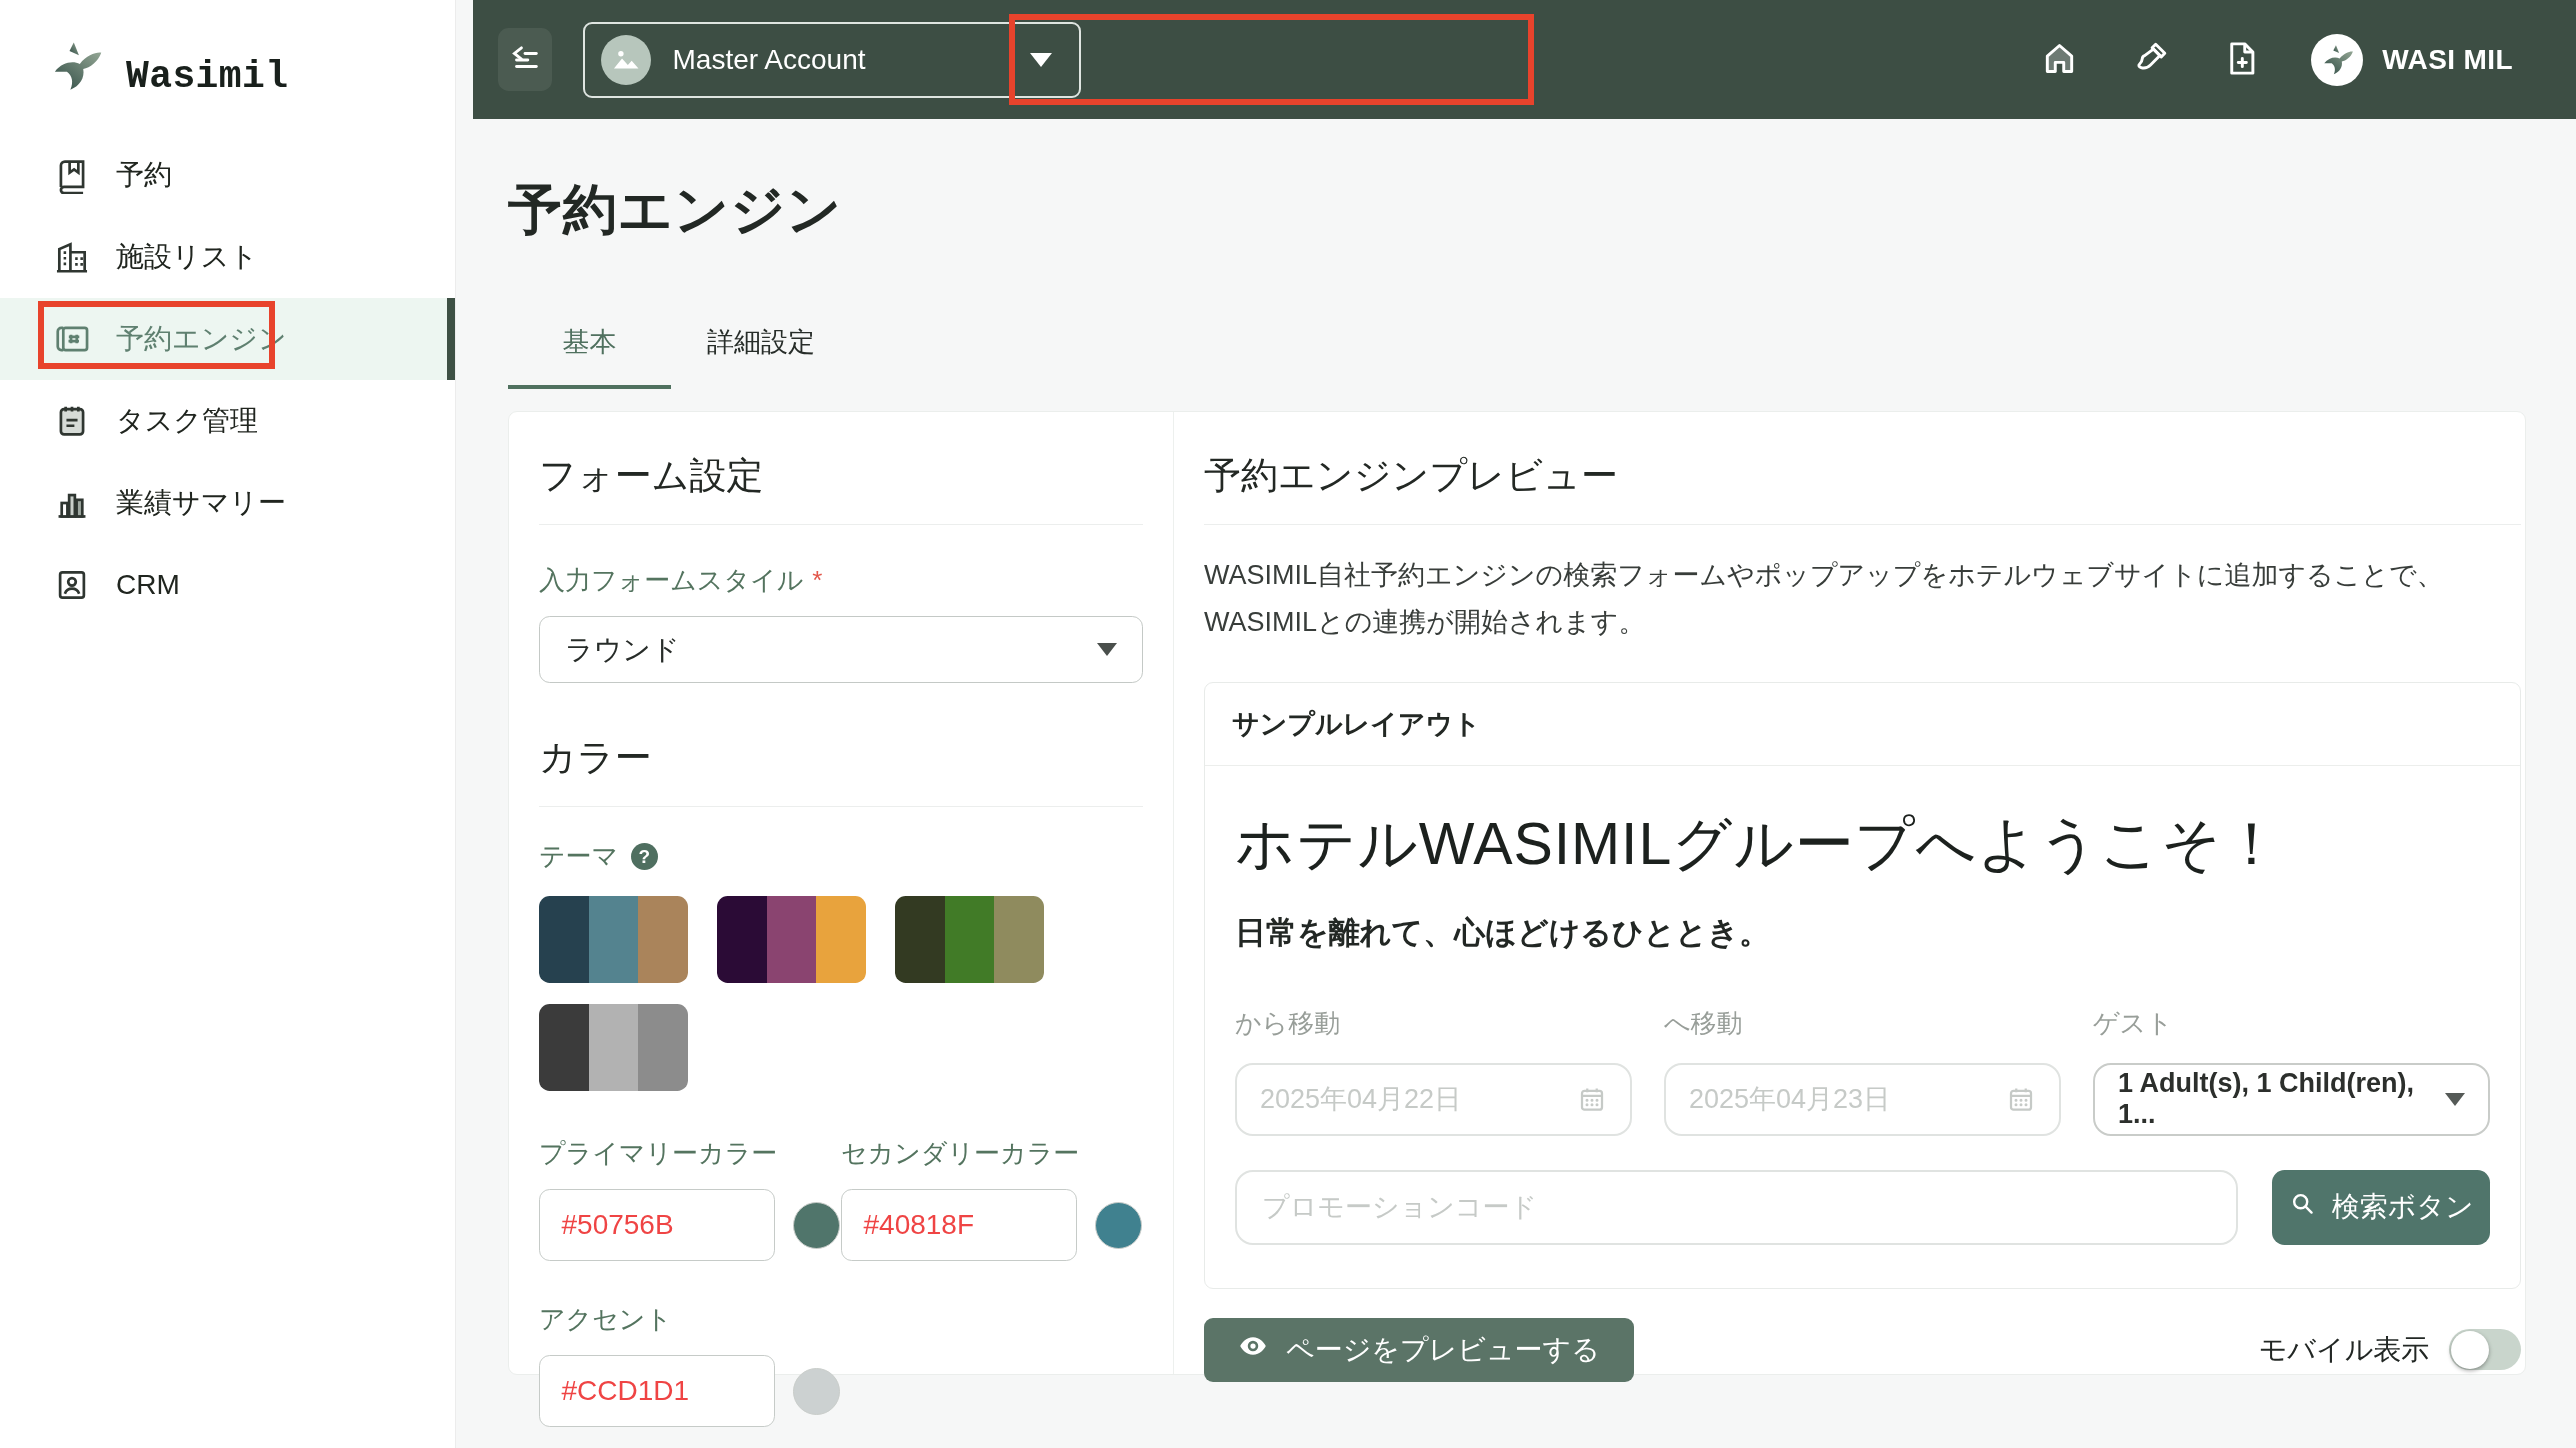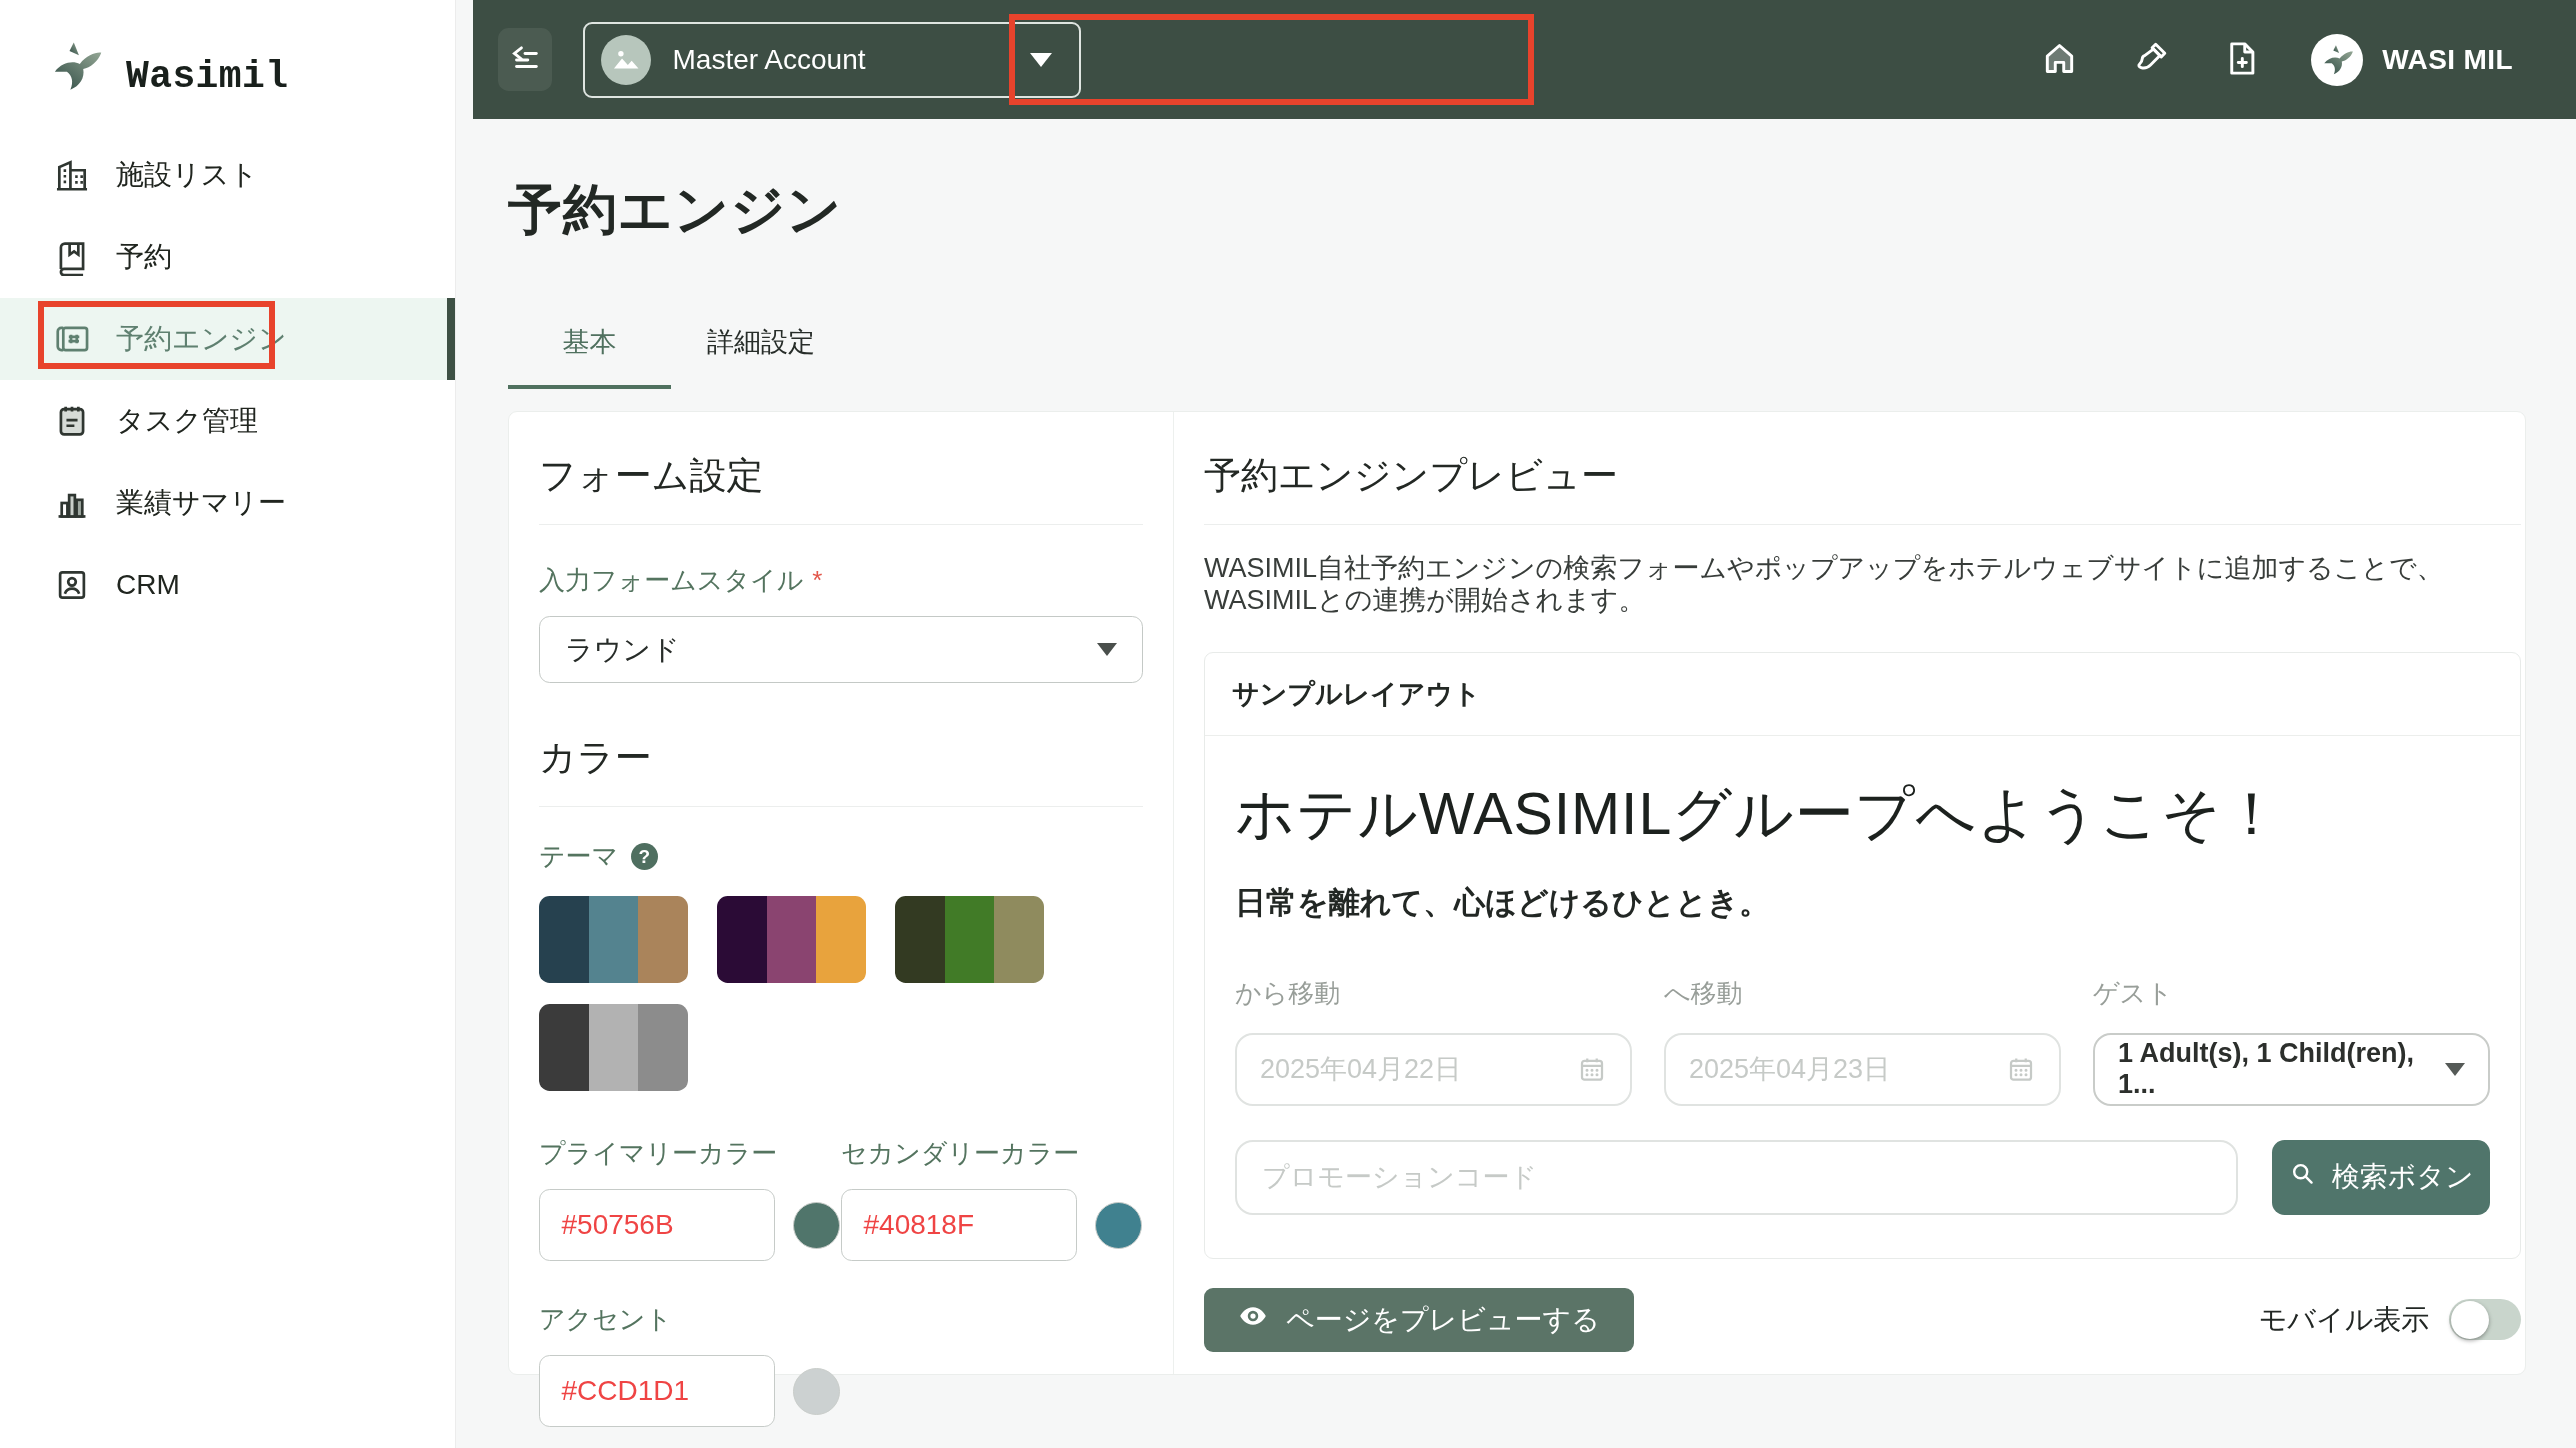--- a/index.html
+++ b/index.html
@@ -64,21 +64,21 @@
   .palette { width:149px; height:87px; border-radius:10.7px; overflow:hidden; display:flex; cursor:pointer; }
   .palette span { flex:1; }
 
   .color-grid { display:flex; margin-top:45px; }
   .color-group { width:311px; }
   .color-input-row { display:flex; align-items:center; margin-top:18px; }
   .text-input { width:236px; height:72px; border:1.8px solid #c6cbc8; border-radius:10.7px; display:flex; align-items:center; padding:0 21.5px; font-size:28px; color:#ef4444; background:#fff; }
   .dot { width:47px; height:47px; border-radius:50%; border:1.8px solid #c9cdca; margin-left:18px; cursor:pointer; }
   .accent-group { margin-top:41px; }
 
-  .desc { margin-top:27px; font-size:27px; line-height:32px; color:#383d3a; max-width:1297px; }
+  .desc { margin-top:27px; font-size:27px; line-height:47px; color:#383d3a; max-width:1297px; }
   .sample-box { margin-top:36px; border:1.8px solid #e8ebe9; border-radius:9px; }
   .sample-head { padding:23px 27px; font-size:27px; font-weight:700; color:#232824; border-bottom:1.8px solid #eceeec; }
   .sample-body { padding:39px 30px 43px 30px; }
   .hero-title { font-size:59px; font-weight:400; color:#1c211e; letter-spacing:0.9px; }
   .hero-sub { margin-top:27px; font-size:31px; font-weight:700; color:#23282 4; }
   .fields-row { display:flex; gap:32px; margin-top:52px; }
   .field { display:flex; flex-direction:column; }
   .field .f-label { font-size:26px; color:#989e99; margin-bottom:21.5px; }
   .pill-input { width:397px; height:73px; border:2.2px solid #e0e3e1; border-radius:18px; display:flex; align-items:center; padding:0 23px; font-size:27px; color:#c6cac7; background:#fff; }
   .pill-input .cal { margin-left:auto; width:30px; height:30px; }
@@ -121,34 +121,34 @@
           <path d="M8 38 C16 27 29 25 37 29 C45 19 56 15 62 16 C58 27 49 33 41 35 C43 45 37 55 26 59 C30 50 28 42 22 38 Z" fill="url(#birdg)"></path>
         </svg>
       </span>
       <span class="logo-text">Wasimil</span>
     </div>
 
     <nav class="nav">
       <div class="nav-item">
         <span class="nav-icon">
           <svg viewBox="0 0 24 24" fill="none" stroke="#2f3631" stroke-width="1.7">
+            <path d="M5 19.5 V6 c0 -1.4 1.1 -2.5 2.5 -2.5 H19 v16 H7 c-1.1 0 -2 .9 -2 2 s.9 2 2 2 h12"></path>
+            <path d="M10.5 3.5 v7 l2.8 -2 l2.7 2 v-7"></path>
+          </svg>
+        </span>
+        <span class="nav-label">予約</span>
+      </div>
+      <div class="nav-item">
+        <span class="nav-icon">
+          <svg viewBox="0 0 24 24" fill="none" stroke="#2f3631" stroke-width="1.7">
             <path d="M4 21 V7 l7 -3 v17 M11 9 h9 v12 M2.5 21 h19"></path>
             <path d="M6.7 9.2 h1.6 M6.7 12.8 h1.6 M6.7 16.4 h1.6 M14 13 h1.6 M17.3 13 h1.6 M14 16.6 h1.6 M17.3 16.6 h1.6"></path>
           </svg>
         </span>
         <span class="nav-label">施設リスト</span>
-      </div>
-      <div class="nav-item">
-        <span class="nav-icon">
-          <svg viewBox="0 0 24 24" fill="none" stroke="#2f3631" stroke-width="1.7">
-            <path d="M5 19.5 V6 c0 -1.4 1.1 -2.5 2.5 -2.5 H19 v16 H7 c-1.1 0 -2 .9 -2 2 s.9 2 2 2 h12"></path>
-            <path d="M10.5 3.5 v7 l2.8 -2 l2.7 2 v-7"></path>
-          </svg>
-        </span>
-        <span class="nav-label">予約</span>
       </div>
       <div class="nav-item active">
         <span class="nav-icon">
           <svg viewBox="0 0 24 24" fill="none" stroke="#5f8070" stroke-width="1.7">
             <rect x="6.5" y="5" width="15" height="14" rx="1.5"></rect>
             <path d="M6.5 5 H5.2 C4 5 3 6 3 7.2 v9.6 C3 18 4 19 5.2 19 H6.5"></path>
             <path d="M11.4 9.3 v5.4 M15 9.3 v5.4 M10 10.6 h6.6 M9.8 13.4 h6.6"></path>
           </svg>
         </span>
         <span class="nav-label">予約エンジン</span>

